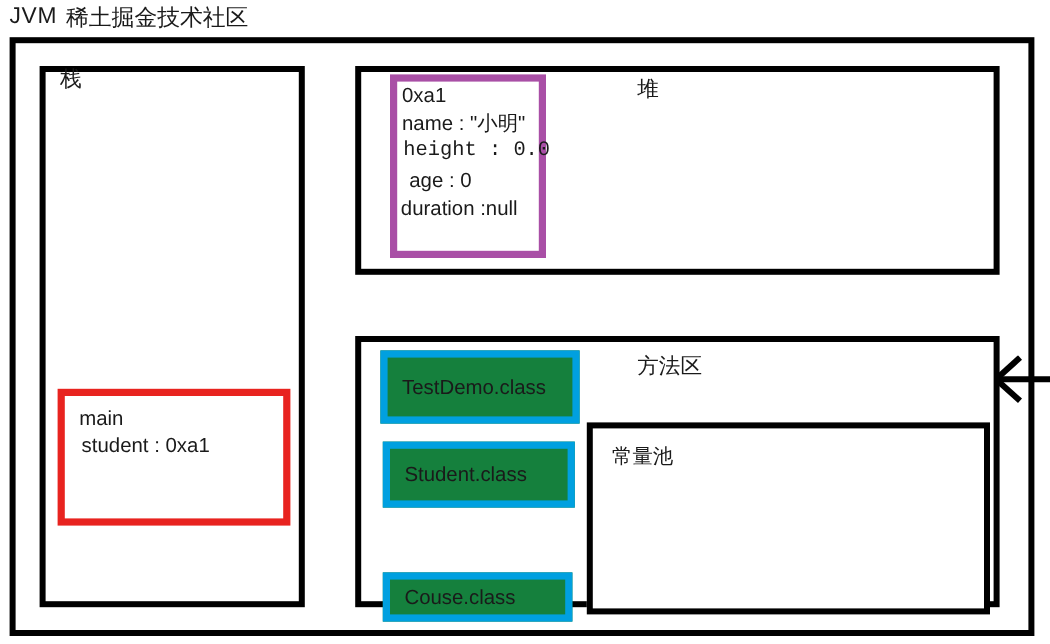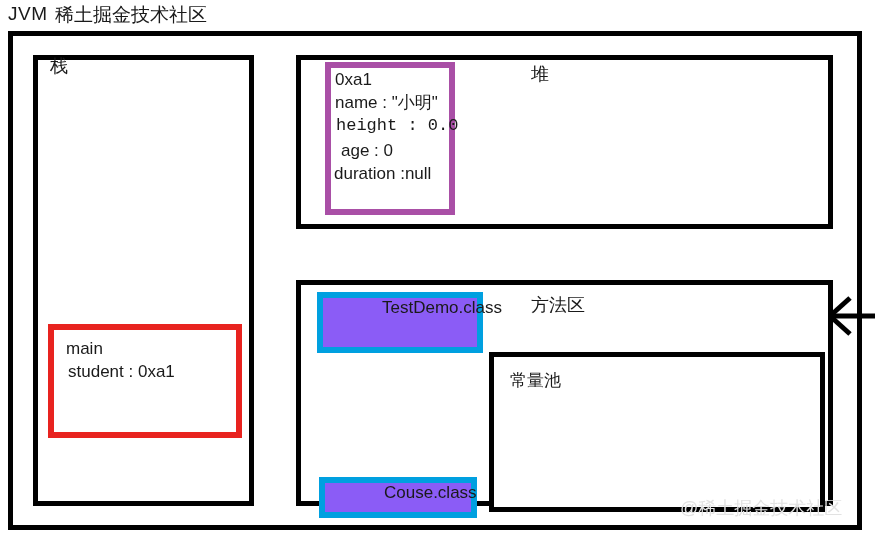--- a/index.html
+++ b/index.html
@@ -105,23 +105,23 @@
     box-sizing: border-box;
   }
   #method-label {
     left: 531px; top: 293px;
     font-size: 18px;
     color: #1a1a1a;
   }
   .class-box {
     border: 6px solid #00a0e0;
     box-sizing: border-box;
-    background: #8b5cf6;
+    background: #15803d;
     display: flex;
-    padding-left: 47px;
+    align-items: center;
   }
   .class-box span {
     font-size: 17px;
     color: #1a1a1a;
     padding-left: 12px;
     white-space: nowrap;
   }
   #class-0 { left: 317px; top: 292px; width: 166px; height: 61px; }
   #class-1 { left: 319px; top: 368px; width: 160px; height: 55px; }
   #class-2 { left: 319px; top: 435px; width: 158px; height: 41px; margin-top: 42px; }
@@ -189,29 +189,31 @@
     <div class="of of3">age : 0</div>
     <div class="of of4">duration :null</div>
   </div>
 
   <div class="abs" id="method-box"></div>
   <div class="abs" id="method-label">方法区</div>
 
   <div class="abs class-box" id="class-0">
     <span>TestDemo.class</span>
   </div>
+  <div class="abs class-box" id="class-1">
+    <span>Student.class</span>
+  </div>
   <div class="abs class-box" id="class-2">
     <span>Couse.class</span>
   </div>
 
   <div class="abs" id="constant-pool">
     <span>常量池</span>
   </div>
 
   <svg class="abs" id="arrow-into-method" viewBox="0 0 55 40">
     <line x1="55" y1="20" x2="10" y2="20" stroke="#000000" stroke-width="5"></line>
     <line x1="10" y1="20" x2="30" y2="2" stroke="#000000" stroke-width="5"></line>
     <line x1="10" y1="20" x2="30" y2="38" stroke="#000000" stroke-width="5"></line>
   </svg>
 
-  <div class="abs" id="watermark-juejin">@稀土掘金技术社区</div>
 
 </div>
 
 </body></html>

